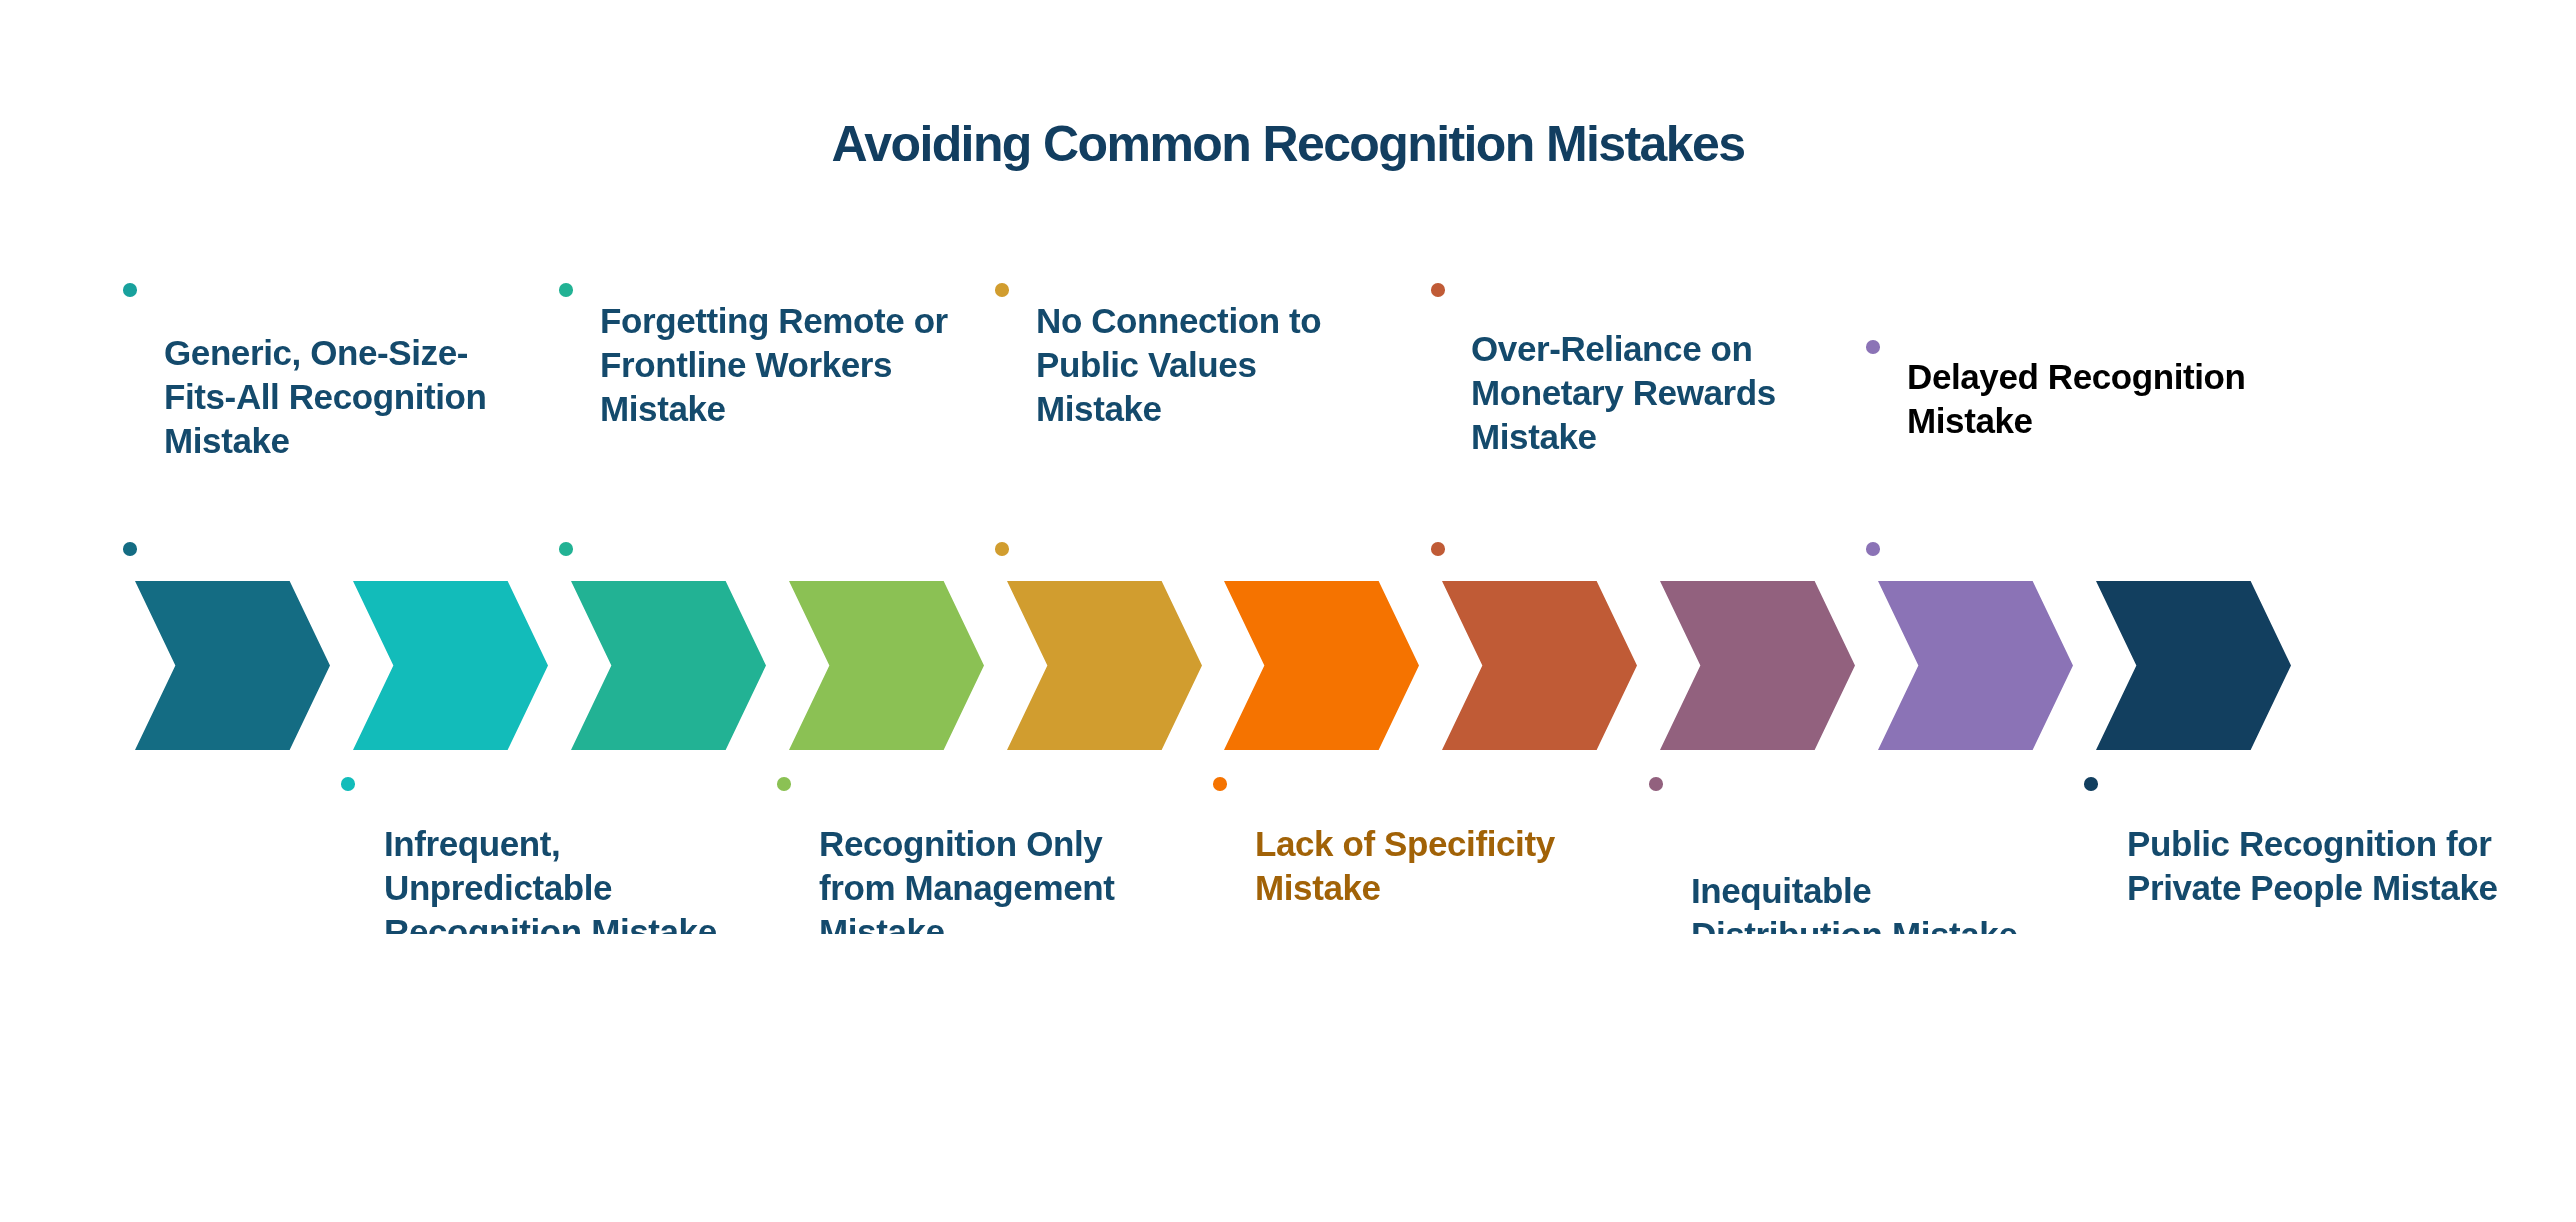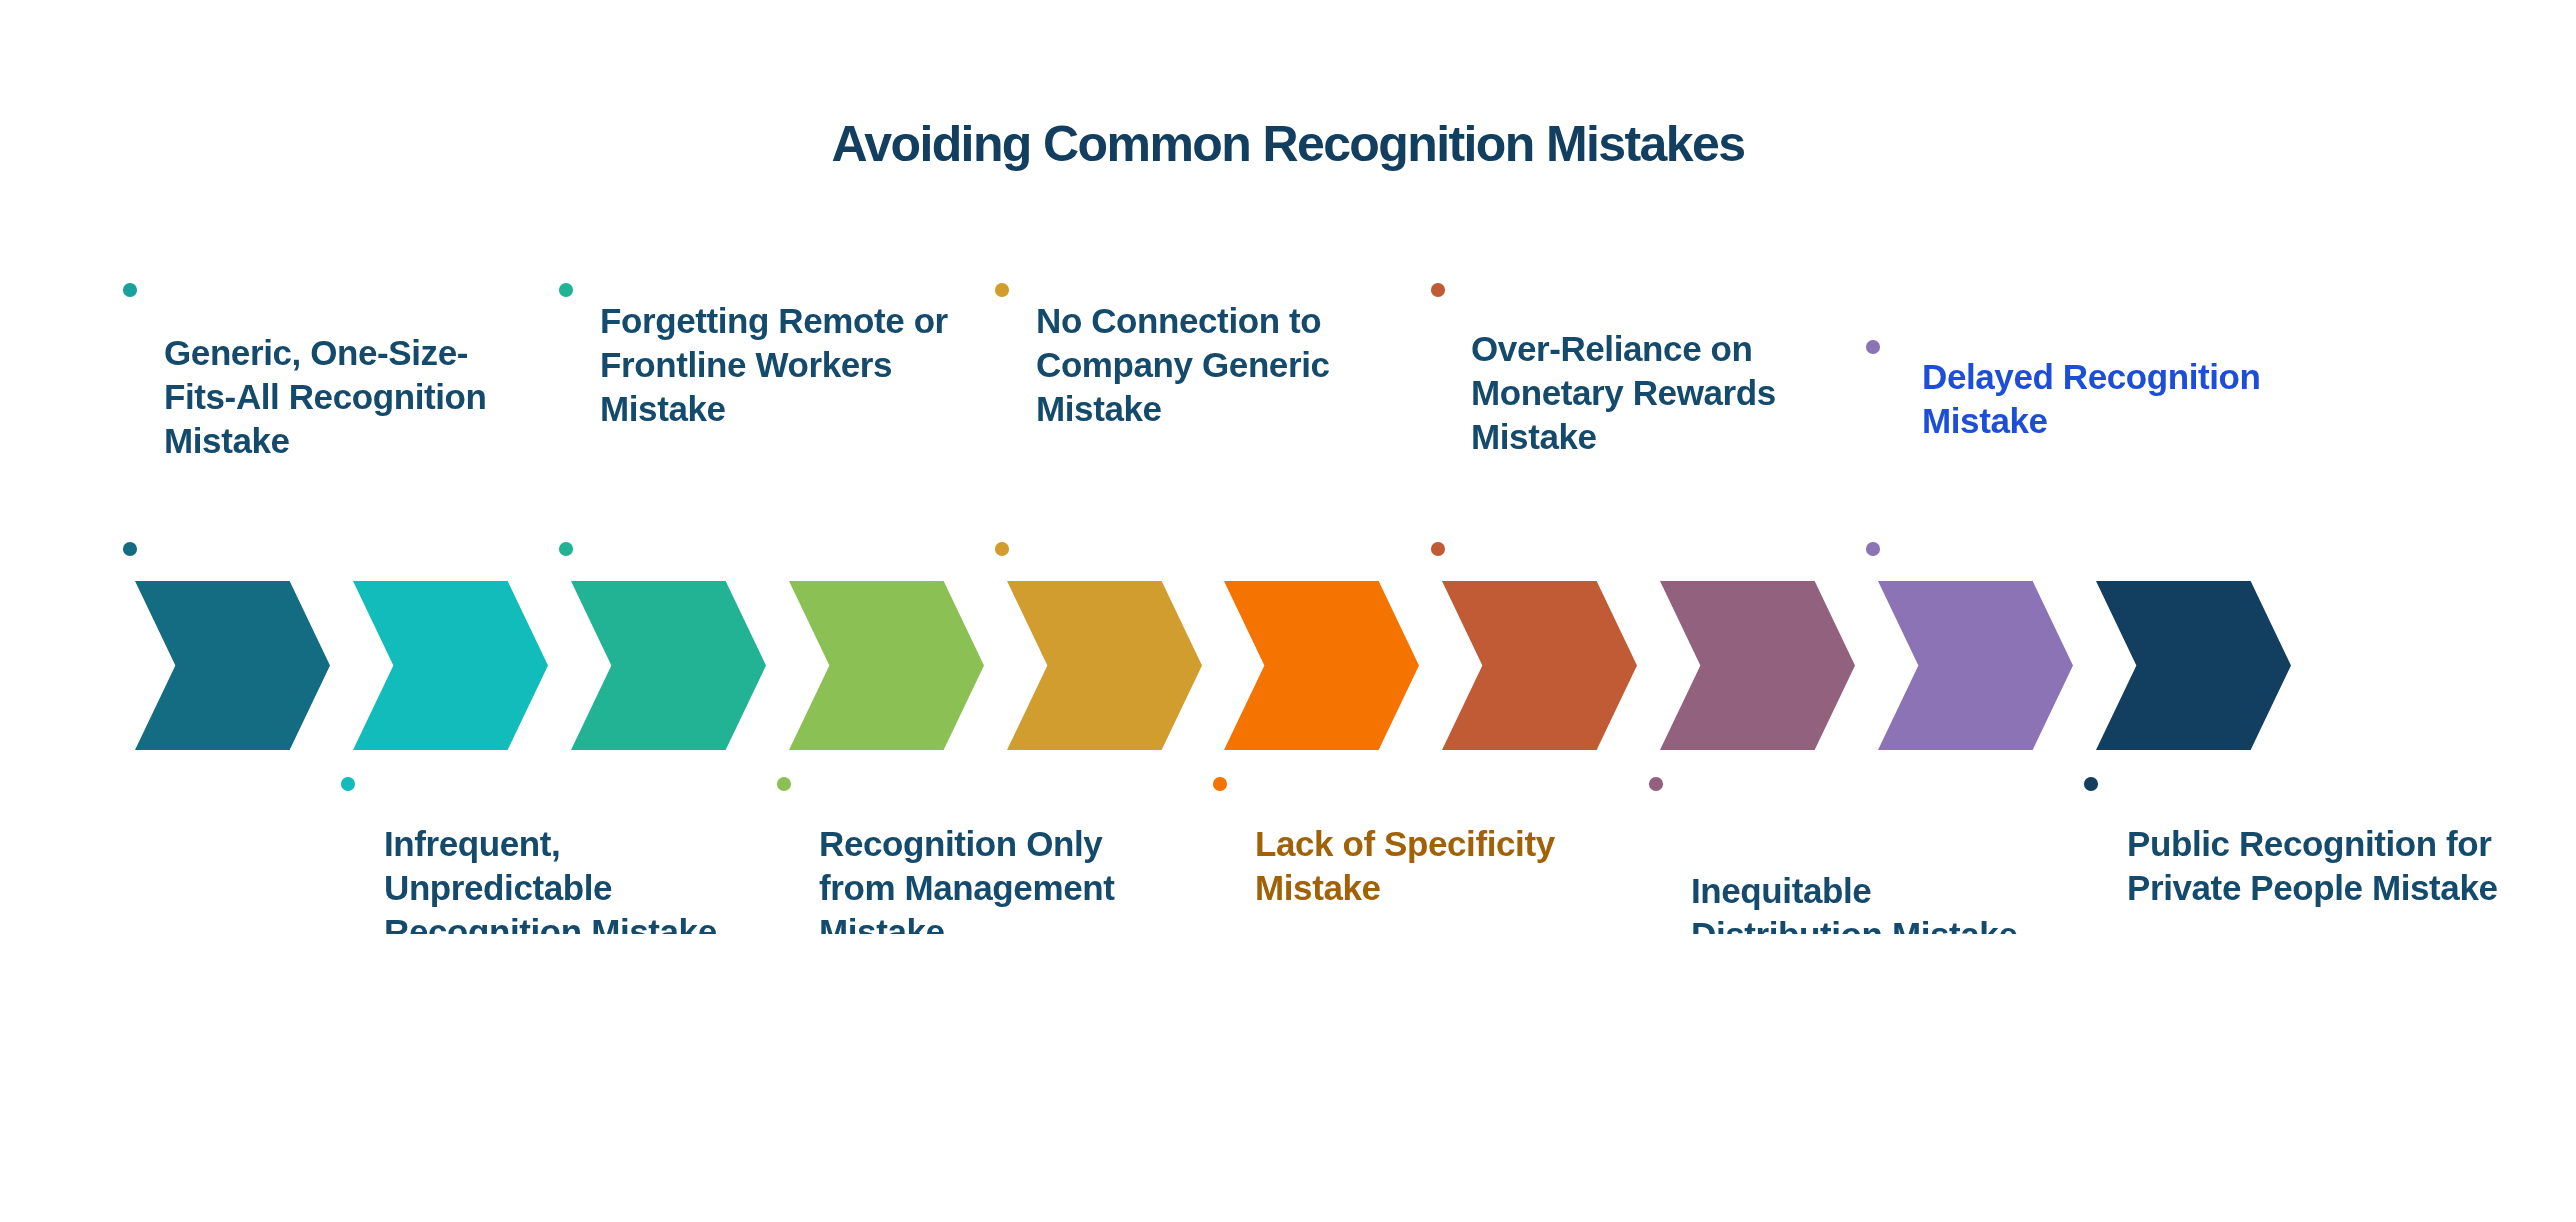--- a/index.html
+++ b/index.html
@@ -110,42 +110,42 @@
       <div class="chevron-step" style="left: 789px; background: rgb(139, 193, 84);"></div>
       <div class="dot" style="left: 777px; top: 777px; background: rgb(139, 193, 84);"></div>
       <div class="dot" style="left: 777px; top: 1032px; background: rgb(139, 193, 84);"></div>
       <div class="step-label" style="color: rgb(20, 74, 108); left: 819px; top: 822px;">Recognition Only
 from Management
 Mistake</div>
       <div class="chevron-step" style="left: 1007px; background: rgb(209, 157, 47);"></div>
       <div class="dot" style="left: 995px; top: 283px; background: rgb(209, 157, 47);"></div>
       <div class="dot" style="left: 995px; top: 542px; background: rgb(209, 157, 47);"></div>
       <div class="step-label" style="color: rgb(20, 74, 108); left: 1036px; top: 299px;">No Connection to
-Company Generic
+Public Values
 Mistake</div>
       <div class="chevron-step" style="left: 1224px; background: rgb(245, 115, 0);"></div>
       <div class="dot" style="left: 1213px; top: 777px; background: rgb(245, 115, 0);"></div>
       <div class="dot" style="left: 1213px; top: 1017px; background: rgb(245, 115, 0);"></div>
       <div class="step-label" style="color: #a16207; left: 1255px; top: 822px;">Lack of Specificity
 Mistake</div>
       <div class="chevron-step" style="left: 1442px; background: rgb(192, 91, 54);"></div>
       <div class="dot" style="left: 1431px; top: 283px; background: rgb(192, 91, 54);"></div>
       <div class="dot" style="left: 1431px; top: 542px; background: rgb(192, 91, 54);"></div>
       <div class="step-label" style="color: rgb(20, 74, 108); left: 1471px; top: 299px; margin-top: 28px;">Over-Reliance on
 Monetary Rewards
 Mistake</div>
       <div class="chevron-step" style="left: 1660px; background: rgb(146, 97, 126);"></div>
       <div class="dot" style="left: 1649px; top: 777px; background: rgb(146, 97, 126);"></div>
       <div class="dot" style="left: 1649px; top: 1017px; background: rgb(146, 97, 126);"></div>
       <div class="step-label" style="color: rgb(20, 74, 108); left: 1691px; top: 838px; margin-top: 31px;">Inequitable
 Distribution Mistake</div>
       <div class="chevron-step" style="left: 1878px; background: rgb(139, 115, 182);"></div>
       <div class="dot" style="left: 1866px; top: 340px; background: rgb(139, 115, 182);"></div>
       <div class="dot" style="left: 1866px; top: 542px; background: rgb(139, 115, 182);"></div>
-      <div class="step-label" style="color: #1d4ed8; left: 1907px; top: 355px; margin-left: 15px;">Delayed Recognition
+      <div class="step-label" style="color: #000000; left: 1907px; top: 355px;">Delayed Recognition
 Mistake</div>
       <div class="chevron-step" style="left: 2096px; background: rgb(18, 63, 95);"></div>
       <div class="dot" style="left: 2084px; top: 777px; background: rgb(18, 63, 95);"></div>
       <div class="dot" style="left: 2084px; top: 1017px; background: rgb(18, 63, 95);"></div>
       <div class="step-label" style="color: rgb(20, 74, 108); left: 2127px; top: 822px;">Public Recognition for
 Private People Mistake</div>
     </div>
 
   <div class="logo">
     <svg class="logo-cloud" viewBox="0 0 70 56" xmlns="http://www.w3.org/2000/svg">

